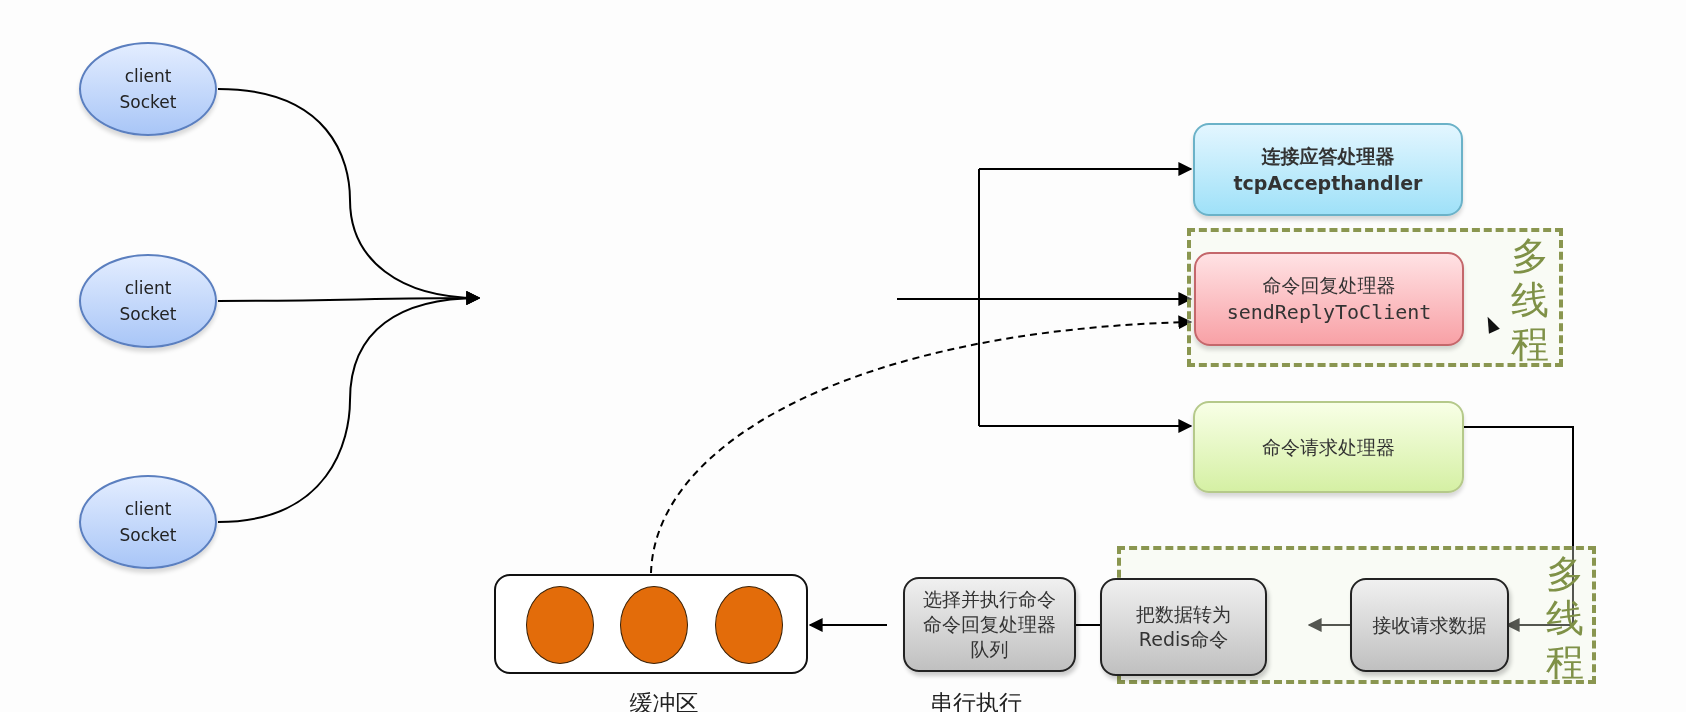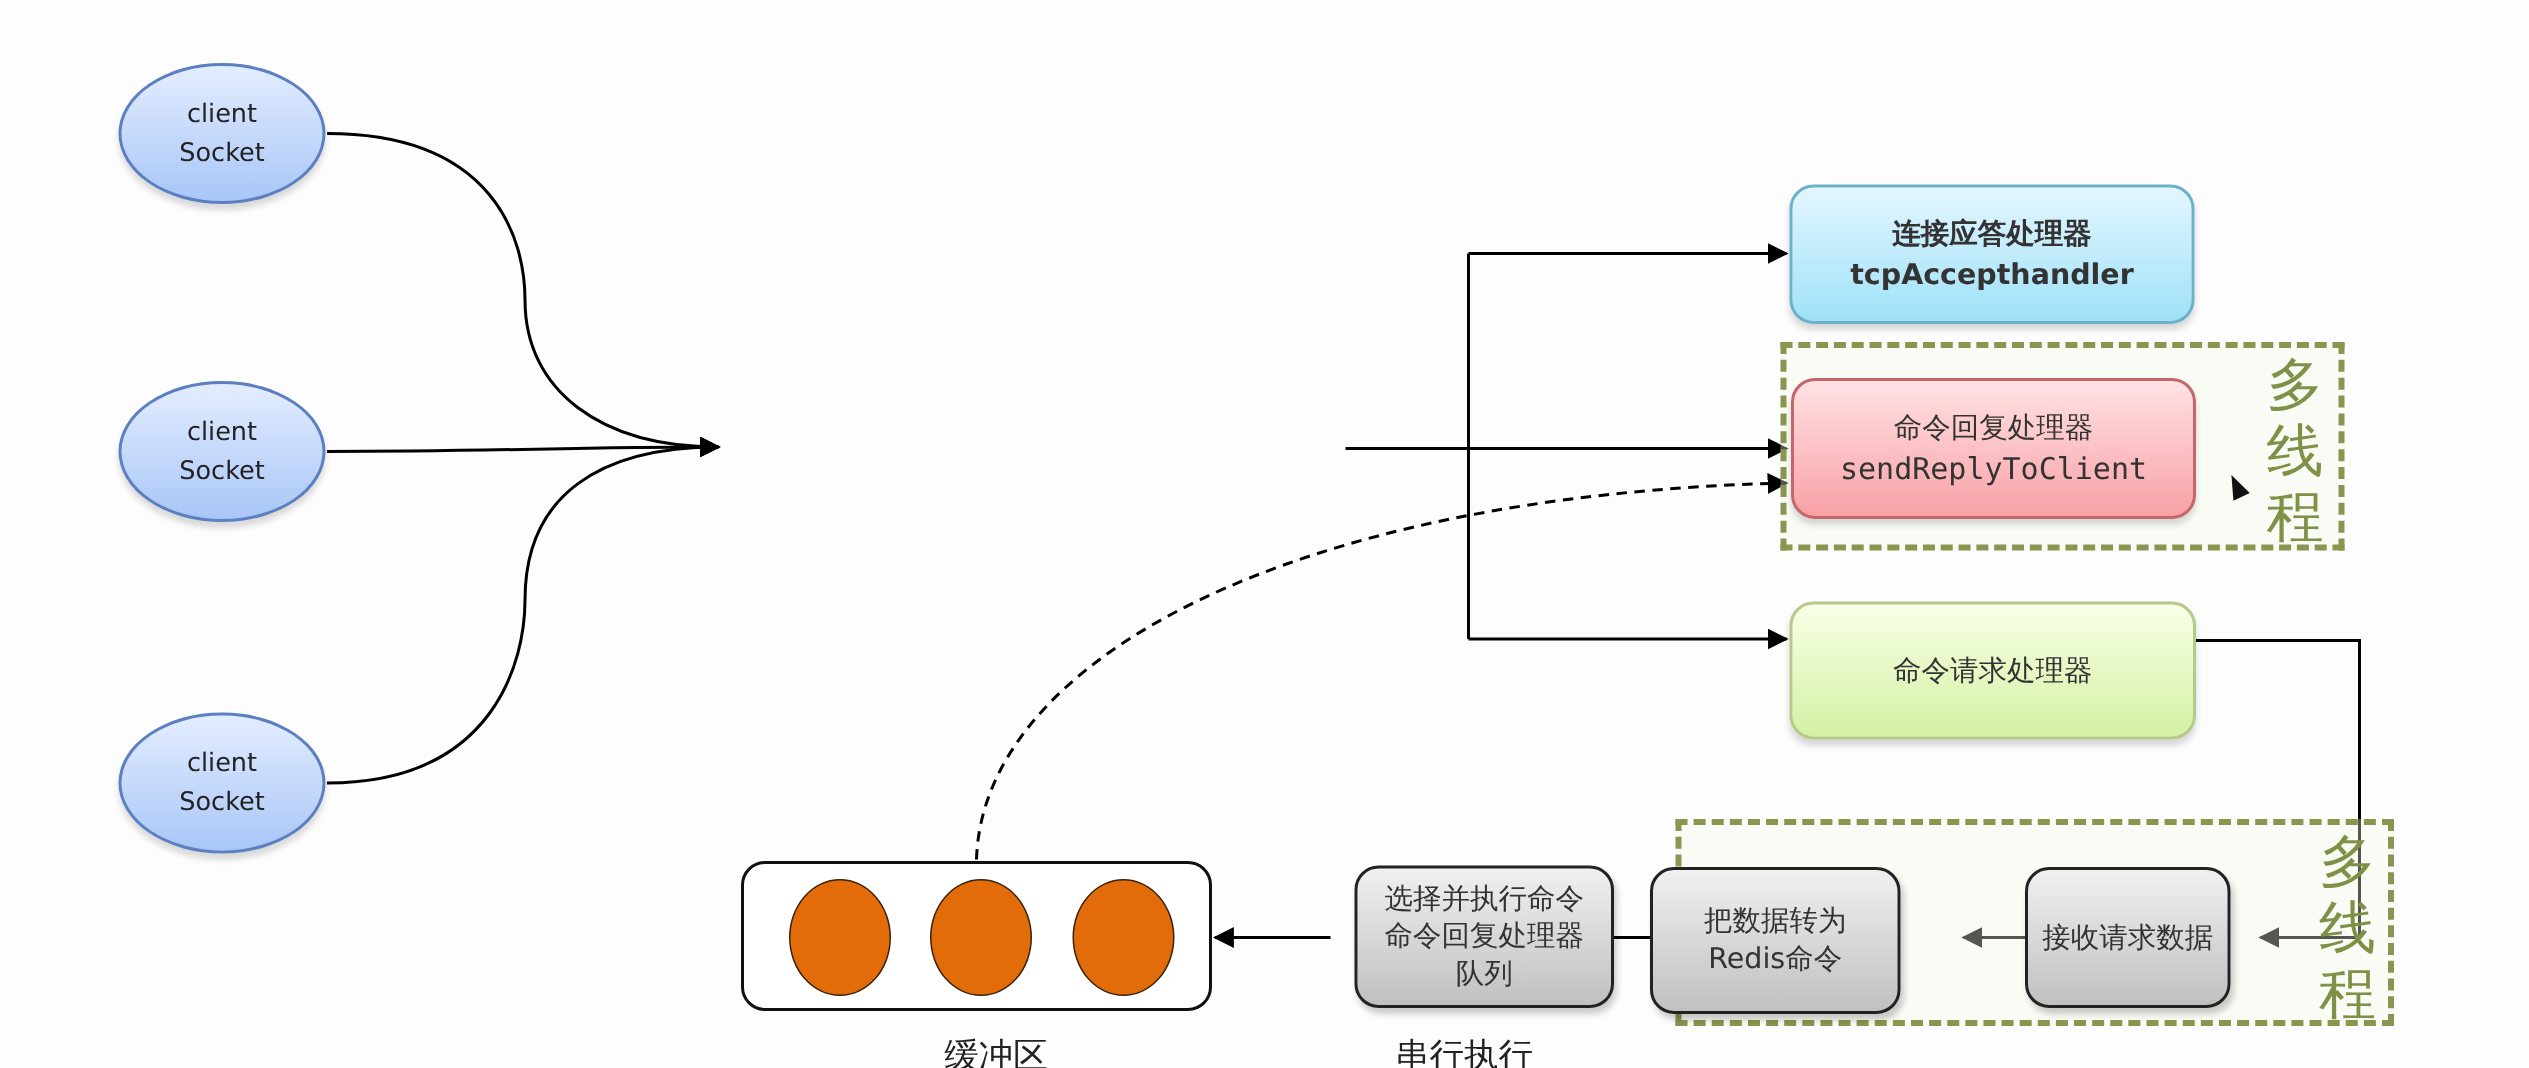--- a/index.html
+++ b/index.html
@@ -28,21 +28,21 @@
     .g1 { left: 1187px; top: 228px; width: 376px; height: 139px; }
     .g2 { left: 1117px; top: 546px; width: 479px; height: 138px; }
     .mt-label { position: absolute; color: #7f9147; font-size: 38px; line-height: 44px;
                 width: 44px; text-align: center; }
     .mt1 { left: 1508px; top: 234px; }
     .mt2 { left: 1543px; top: 552px; }
     .step { border: 2px solid #222; border-radius: 16px; background: linear-gradient(#f0f0f0, #c0c0c0);
             font-size: 19px; line-height: 25px; color: #333; box-shadow: 2px 4px 4px rgba(0,0,0,0.2); }
     .s-exec { left: 903px; top: 577px; width: 173px; height: 95px; }
     .s-convert { left: 1100px; top: 578px; width: 167px; height: 98px; }
-    .s-receive { left: 1350px; top: 578px; width: 137px; height: 94px; }
+    .s-receive { left: 1350px; top: 578px; width: 159px; height: 94px; }
     .buffer { position: absolute; left: 494px; top: 574px; width: 314px; height: 100px; box-sizing: border-box;
               border: 2px solid #111; border-radius: 16px; background: #fff; }
     .ball { position: absolute; top: 10px; width: 68px; height: 78px; border-radius: 50%;
             background: #e36c0a; border: 1.5px solid #3a2208; box-sizing: border-box; }
     .cap { position: absolute; font-size: 23px; color: #222; white-space: nowrap; transform: translateX(-50%); }
     .cap-buffer { left: 664px; top: 688px; }
     .cap-serial { left: 976px; top: 688px; }
     svg { position: absolute; left: 0; top: 0; }
     .cursor { position: absolute; left: 1485px; top: 316px; width: 0; height: 0;
               border-left: 6px solid transparent; border-right: 6px solid transparent;

